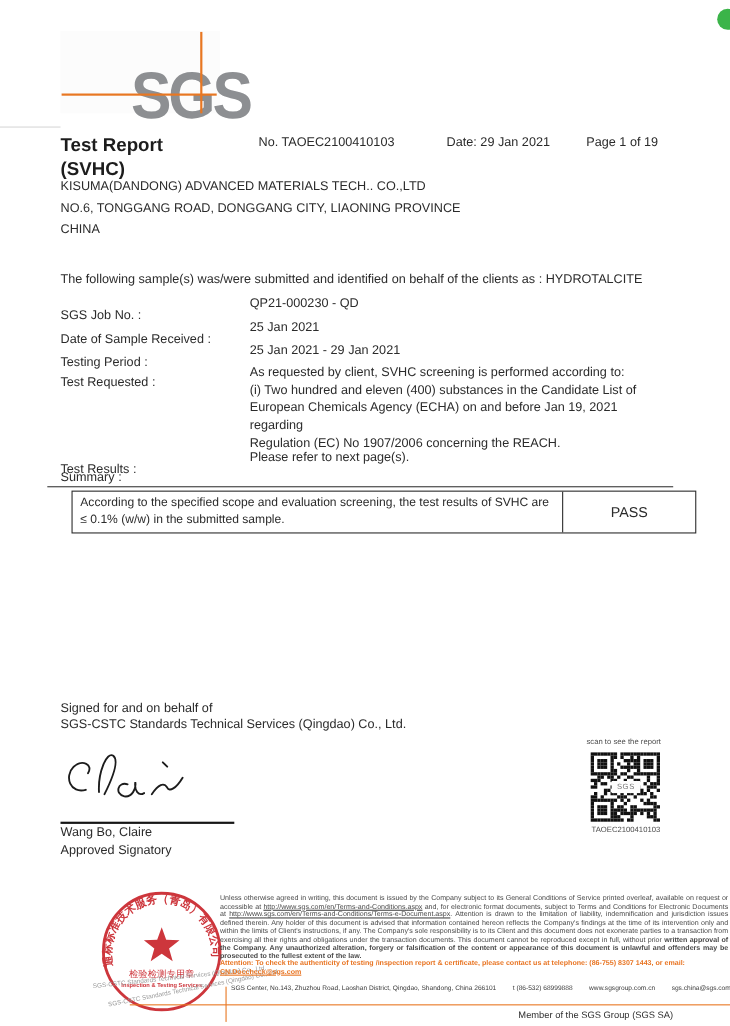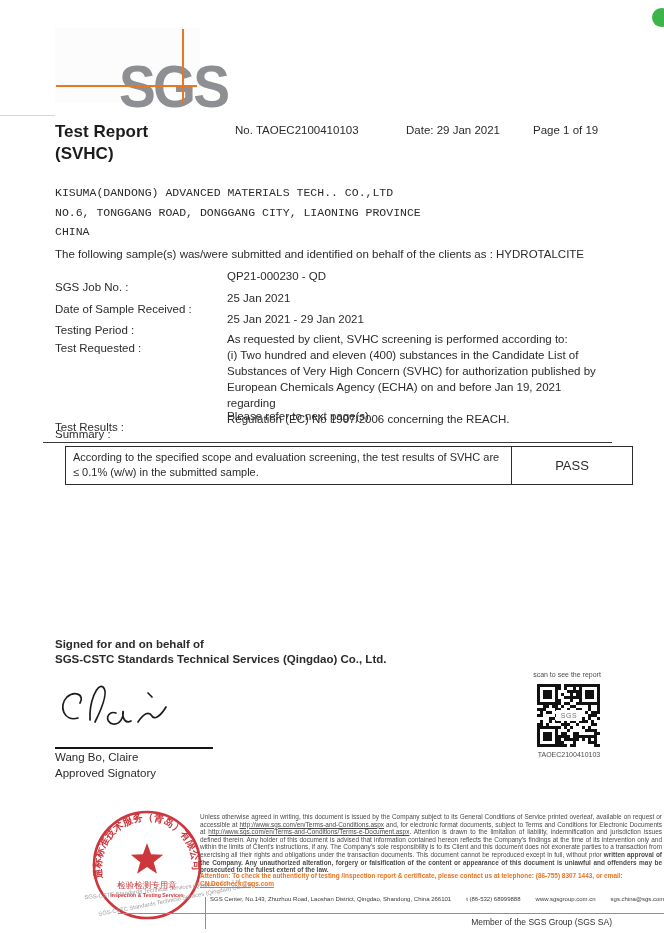--- a/index.html
+++ b/index.html
@@ -26,42 +26,42 @@
   .faint-line { left: 0; top: 115px; width: 55px; height: 1px; background: #d7d7d7; }
 
   
   .title { left: 55px; top: 121px; font-size: 17px; font-weight: bold; color: #1c1c1c; line-height: 22px; }
   .meta { top: 124px; font-size: 11.5px; color: #2b2b2b; }
   .meta-no   { left: 235px; }
   .meta-date { left: 406px; text-align: right; }
   .meta-page { left: 533px; }
 
   
-  .client { left: 55px; top: 183px; font-size: 11.5px; line-height: 19.5px; color: #2b2b2b; font-family: Liberation Mono, monospace; }
+  .client { left: 55px; top: 161px; font-size: 11.5px; line-height: 19.5px; color: #2b2b2b; }
 
   .intro { left: 55px; top: 248px; font-size: 11.5px; color: #2b2b2b; width: 580px; }
 
   
   .kv-row { left: 55px; width: 560px; font-size: 11.5px; color: #2b2b2b; }
   .kv-label { position: absolute; left: 0; top: 11px; }
   .kv-value { position: absolute; left: 172px; top: 0; width: 385px; }
   .kv-lines div { line-height: 16px; }
 
   
   .summary-label { left: 55px; top: 428px; font-size: 11.5px; color: #2b2b2b; }
   .summary-underline { left: 43px; top: 442px; width: 569px; height: 1px; background: #3a3a3a; }
   .summary-box {
     left: 44px; top: 446px; width: 568px; height: 39px; border: 1.5px solid #2c2c2c;
     display: flex; font-size: 11px; color: #2b2b2b; margin-left: 21px;
   }
   .summary-statement { width: 446px; padding: 3px 7px; line-height: 15px; border-right: 1.5px solid #2c2c2c; }
   .summary-result { flex: 1; display: flex; align-items: center; justify-content: center; font-size: 13px; }
 
   
-  .signed-for { left: 55px; top: 637px; font-size: 11.5px; line-height: 15px; color: #2b2b2b; font-weight: bold; }
+  .signed-for { left: 55px; top: 637px; font-size: 11.5px; line-height: 15px; color: #2b2b2b; }
   .sig-svg { left: 48px; top: 676px; }
   .sig-line { left: 55px; top: 747px; width: 158px; height: 2px; background: #161616; }
   .sig-name  { left: 55px; top: 751px; font-size: 11.5px; color: #2b2b2b; }
   .sig-title { left: 55px; top: 767px; font-size: 11.5px; color: #2b2b2b; }
 
   
   .qr-captop { left: 528px; top: 671px; width: 78px; font-size: 7px; color: #4c4c4c; text-align: center; }
   .qr-grid {
     left: 535px; top: 682px; width: 67px; height: 67px; background: #fff; padding: 2px;
     display: grid; grid-template-columns: repeat(21, 3px); grid-template-rows: repeat(21, 3px);
@@ -134,21 +134,20 @@
   </div>
   <div class="abs kv-row" style="top:313px;">
     <span class="kv-label">Testing Period :</span>
     <span class="kv-value">25 Jan 2021 - 29 Jan 2021</span>
   </div>
   <div class="abs kv-row" style="top:331px;">
     <span class="kv-label">Test Requested :</span>
     <span class="kv-value kv-lines">
       <div>As requested by client, SVHC screening is performed according to:</div>
       <div>(i) Two hundred and eleven (400) substances in the Candidate List of</div>
-      <div>Substances of Very High Concern (SVHC) for authorization published by</div>
       <div>European Chemicals Agency (ECHA) on and before Jan 19, 2021 regarding</div>
       <div>Regulation (EC) No 1907/2006 concerning the REACH.</div>
     </span>
   </div>
   <div class="abs kv-row" style="top:410px;">
     <span class="kv-label">Test Results :</span>
     <span class="kv-value">Please refer to next page(s).</span>
   </div>
 
   <div class="abs summary-label">Summary :</div>

